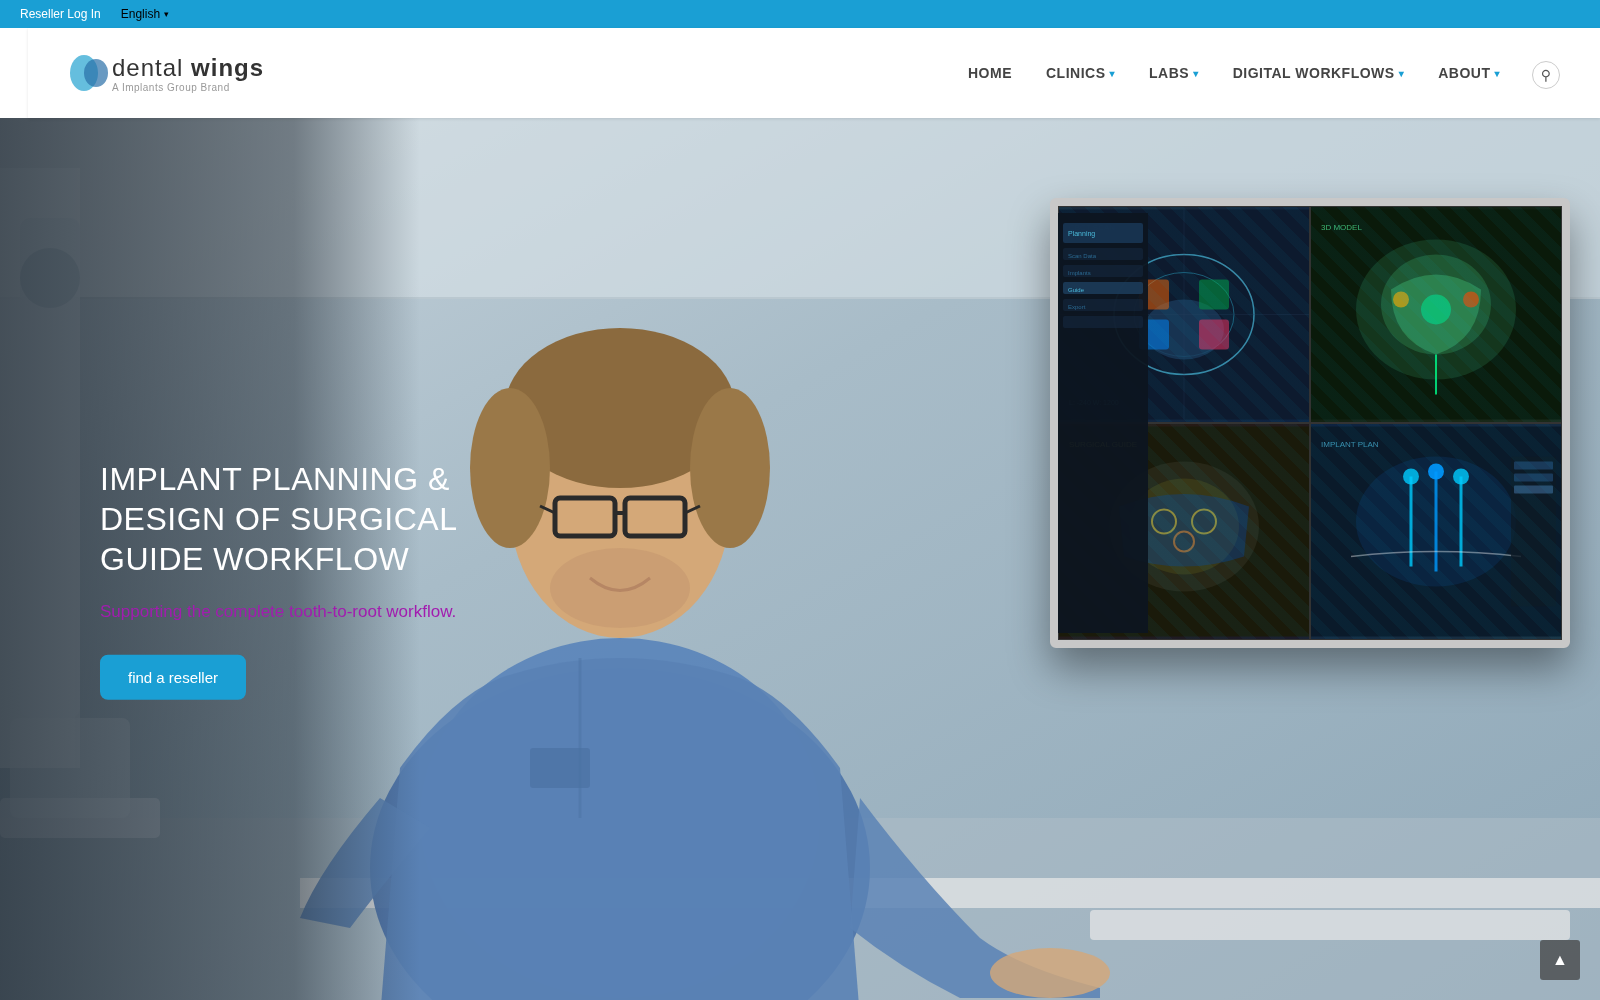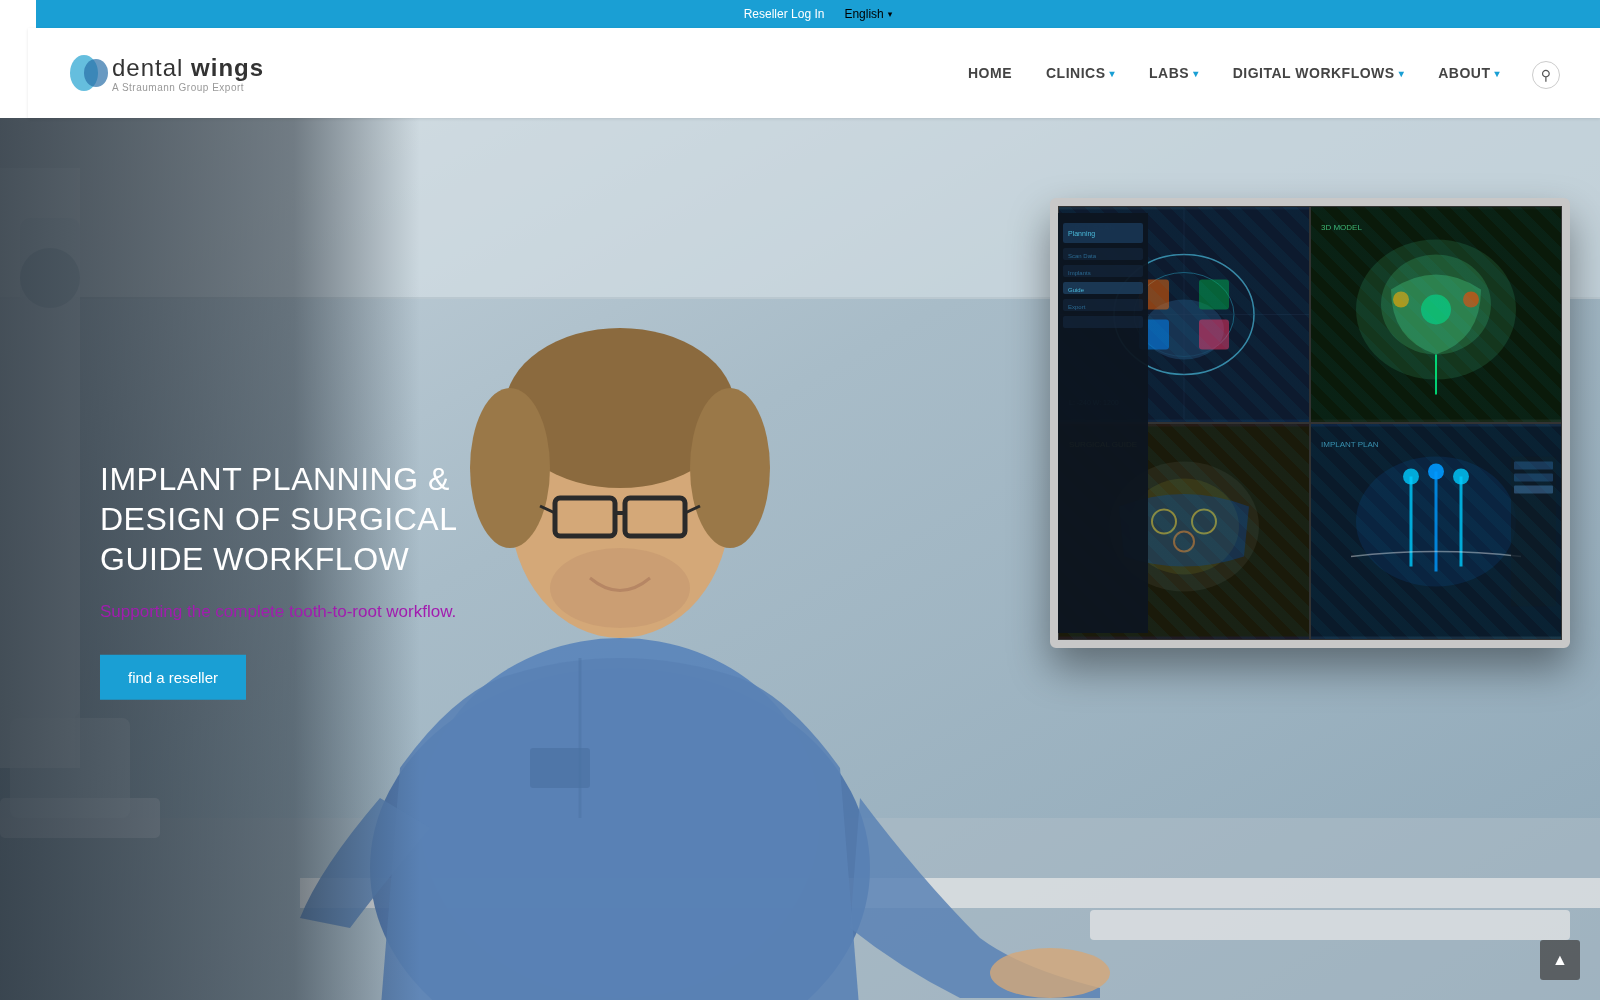--- a/index.html
+++ b/index.html
@@ -3,25 +3,24 @@
   <meta charset="utf-8">
   <style>
     * { margin: 0; padding: 0; box-sizing: border-box; }
     body { font-family: Arial, Helvetica, sans-serif; width: 1600px; min-height: 1000px; overflow-x: hidden; }
 
     
     #top-bar {
       background-color: #1a9fd4;
       height: 28px;
       display: flex;
-      justify-content: center;
+      justify-content: flex-start;
       align-items: center;
       padding: 0 20px;
       gap: 20px;
-      margin-left: 36px;
     }
     #top-bar a {
       color: white;
       font-size: 12px;
       text-decoration: none;
       cursor: pointer;
     }
     #top-bar .lang-btn {
       color: #000000;
       font-size: 12px;
@@ -198,21 +197,21 @@
       margin-bottom: 30px;
     }
     #hero-content .cta-btn {
       display: inline-block;
       background: #1a9fd4;
       color: white;
       padding: 14px 28px;
       font-size: 15px;
       font-weight: 500;
       text-decoration: none;
-      border-radius: 0;
+      border-radius: 8px;
       cursor: pointer;
       border: none;
     }
 
     
     #scroll-top {
       position: absolute;
       bottom: 20px;
       right: 20px;
       width: 40px;
@@ -253,21 +252,21 @@
   <div class="logo-wrapper">
 
     <svg width="44" height="44" viewBox="0 0 44 44">
       <ellipse cx="16" cy="22" rx="14" ry="18" fill="#4ab3d8" opacity="0.85"></ellipse>
       <ellipse cx="28" cy="22" rx="12" ry="14" fill="#2a6fa8" opacity="0.7"></ellipse>
     </svg>
     <div class="logo-text-wrapper">
       <span style="font-size:24px;font-weight:300;color:#333;letter-spacing:1px;">
         <span style="font-weight:300;">dental </span><strong style="font-weight:700;">wings</strong>
       </span>
-      <span style="font-size:10px;color:#999;letter-spacing:0.5px;">A Straumann Group Export</span>
+      <span style="font-size:10px;color:#999;letter-spacing:0.5px;">A Implants Group Brand</span>
     </div>
   </div>
 
   <div id="nav-links">
     <a class="nav-item">
       <span>HOME</span>
     </a>
     <a class="nav-item">
       <span>CLINICS</span>
       <span class="chevron">▾</span>

